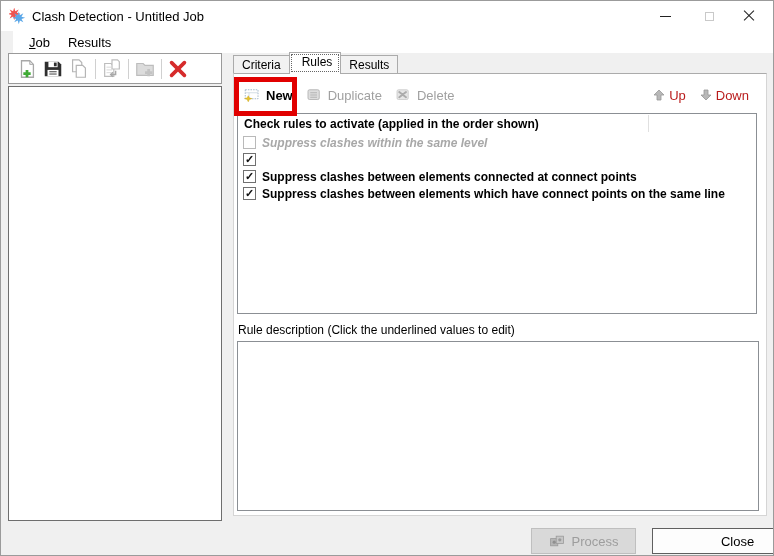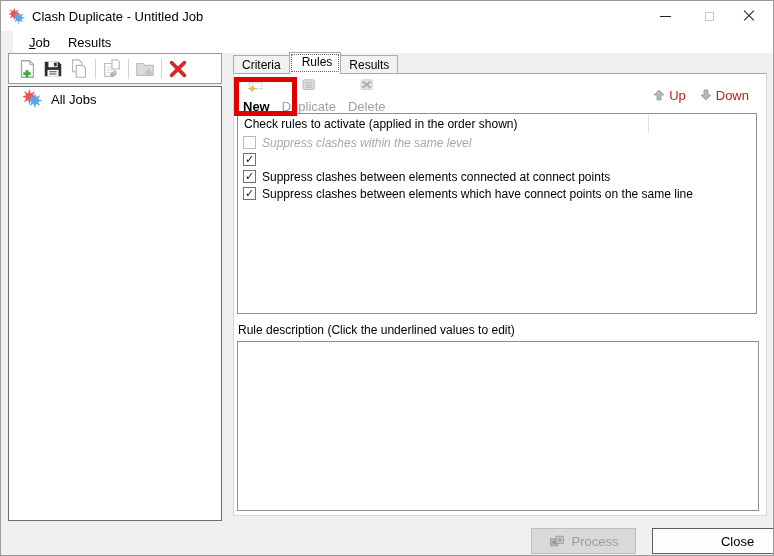--- a/index.html
+++ b/index.html
@@ -38,29 +38,29 @@
   .tree-row.selected { background:#1a7ad4; color:#fff; font-weight:bold; }
   .tree-row.selected .t-ic { margin-left:40px; }
   
   .tabs { position:absolute; left:232px; top:53px; height:20px; display:flex; align-items:flex-end; }
   .tab { height:19px; padding:2px 8px 3px; border:1px solid #ababab; border-bottom:none; background:#f2f2f2;
     font-size:12px; margin-right:-1px; position:relative;text-align:center; }
   .tab.active { background:#fff; height:22px; z-index:3; outline:1px dotted #666; outline-offset:-3px;padding-left:12px; }
   .tabpage { position:absolute; left:232px; top:72px; width:534px; height:443px; background:#fff; border:1px solid #d5d5d5; border-top:1px solid #ababab; }
   
   .rtoolbar { position:absolute; left:236px; top:80px; width:526px; height:28px; display:flex; align-items:center; }
-  .rt-btn { display:flex; align-items:center; gap:5px; padding:4px 6px; font-size:13px;flex-direction:column; }
+  .rt-btn { display:flex; align-items:center; gap:5px; padding:4px 6px; font-size:13px; }
   .rt-btn .lbl-on  { color:#000; font-weight:600; }
   .rt-btn .lbl-off { color:#a0a0a0; }
   .updown { margin-left:auto; display:flex; align-items:center; gap:4px; padding-right:14px; }
   .updown .ud-lbl { color:#b91c1c; font-size:13px; margin-right:10px; }
   .annotation { position:absolute; left:233px; top:76px; width:63px; height:39px;
     border:5px solid #e10000; z-index:20; pointer-events:none; }
   
-  .ruleslist { position:absolute; left:236px; top:112px; width:520px; height:201px; background:#fff; border:1px solid #8b8f94; }
+  .ruleslist { position:absolute; left:236px; top:112px; width:520px; height:201px; background:#fff; border:1px solid #8b8f94;font-weight:bold; }
   .rl-header { height:20px; display:flex; align-items:center; padding-left:6px; font-size:12px; position:relative; }
   .rl-coldiv { position:absolute; left:410px; top:1px; width:1px; height:17px; background:#e0e0e0; }
   .rule-row { display:flex; align-items:center; height:17px; padding-left:5px; }
   .cb { width:13px; height:13px; border:1px solid #707070; background:#fff; flex:0 0 13px;
     display:flex; align-items:center; justify-content:center; font-size:11px; line-height:11px; color:#111; }
   .cb.disabled { border-color:#b9b9b9; }
   .rule-label { margin-left:6px; font-size:12px; white-space:nowrap; }
   .rule-label.disabled { color:#a8a8a8; font-style:italic; }
   
   .desc-label { position:absolute; left:237px; top:322px; font-size:12px; }
@@ -76,21 +76,21 @@
 
 <div id="app">
 
   <div class="titlebar">
     <span class="title-icon">
       <svg viewBox="0 0 24 24" width="17" height="17">
         <polygon points="23,12 16.6,13.9 19.8,19.8 13.9,16.6 12,23 10.1,16.6 4.2,19.8 7.4,13.9 1,12 7.4,10.1 4.2,4.2 10.1,7.4 12,1 13.9,7.4 19.8,4.2 16.6,10.1" fill="#ef5350" transform="translate(-2.5,-1.5) scale(0.82)"></polygon>
         <polygon points="23,12 16.6,13.9 19.8,19.8 13.9,16.6 12,23 10.1,16.6 4.2,19.8 7.4,13.9 1,12 7.4,10.1 4.2,4.2 10.1,7.4 12,1 13.9,7.4 19.8,4.2 16.6,10.1" fill="#5aa7e8" transform="translate(4,4) scale(0.82)"></polygon>
       </svg>
     </span>
-    <span class="title-text">Clash Duplicate - Untitled Job</span>
+    <span class="title-text">Clash Detection - Untitled Job</span>
     <div class="win-btn btn-min">
         <span class="glyph-min"></span>
       </div>
     <div class="win-btn btn-max">
         <span class="glyph-max"></span>
       </div>
     <div class="win-btn btn-close">
         <span class="glyph-close"></span>
       </div>
   </div>
@@ -141,29 +141,20 @@
     </span>
     <span class="tb-sep"></span>
     <span class="tb-ic">
       <svg viewBox="0 0 24 24" width="22" height="22">
         <path d="M5,5 L19,19 M19,5 L5,19" stroke="#d62b2b" stroke-width="4" stroke-linecap="round"></path>
       </svg>
     </span>
   </div>
 
   <div class="tree">
-    <div class="tree-row">
-      <span class="t-ic">
-        <svg viewBox="0 0 24 24" width="20" height="20">
-          <polygon points="23,12 16.6,13.9 19.8,19.8 13.9,16.6 12,23 10.1,16.6 4.2,19.8 7.4,13.9 1,12 7.4,10.1 4.2,4.2 10.1,7.4 12,1 13.9,7.4 19.8,4.2 16.6,10.1" fill="#ef5350" transform="translate(-2.5,-1) scale(0.85)"></polygon>
-          <polygon points="23,12 16.6,13.9 19.8,19.8 13.9,16.6 12,23 10.1,16.6 4.2,19.8 7.4,13.9 1,12 7.4,10.1 4.2,4.2 10.1,7.4 12,1 13.9,7.4 19.8,4.2 16.6,10.1" fill="#5aa7e8" transform="translate(4,3.5) scale(0.85)"></polygon>
-        </svg>
-      </span>
-      <span class="t-lbl">All Jobs</span>
-    </div>
   </div>
 
   <div class="tabs">
     <div class="tab">Criteria</div>
     <div class="tab active">Rules</div>
     <div class="tab">Results</div>
   </div>
   <div class="tabpage"></div>
 
   <div class="rtoolbar">

